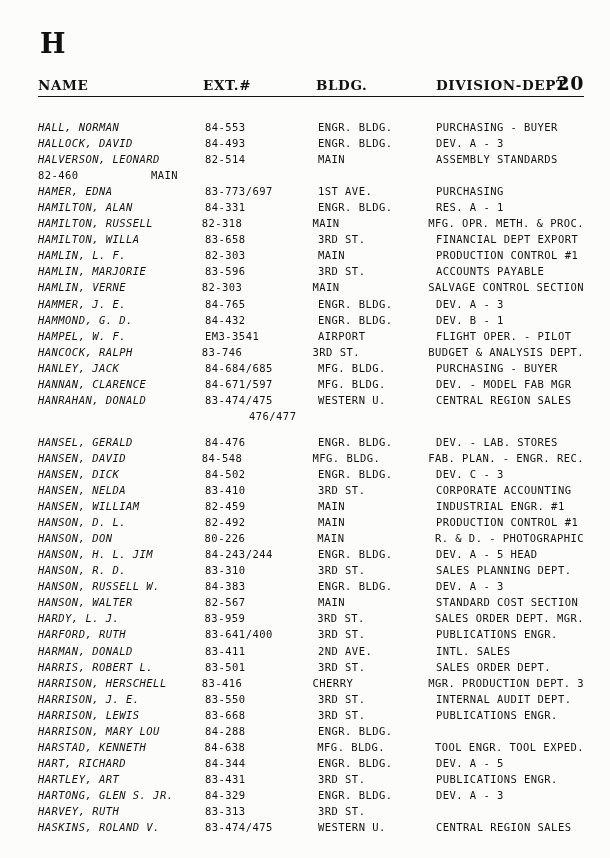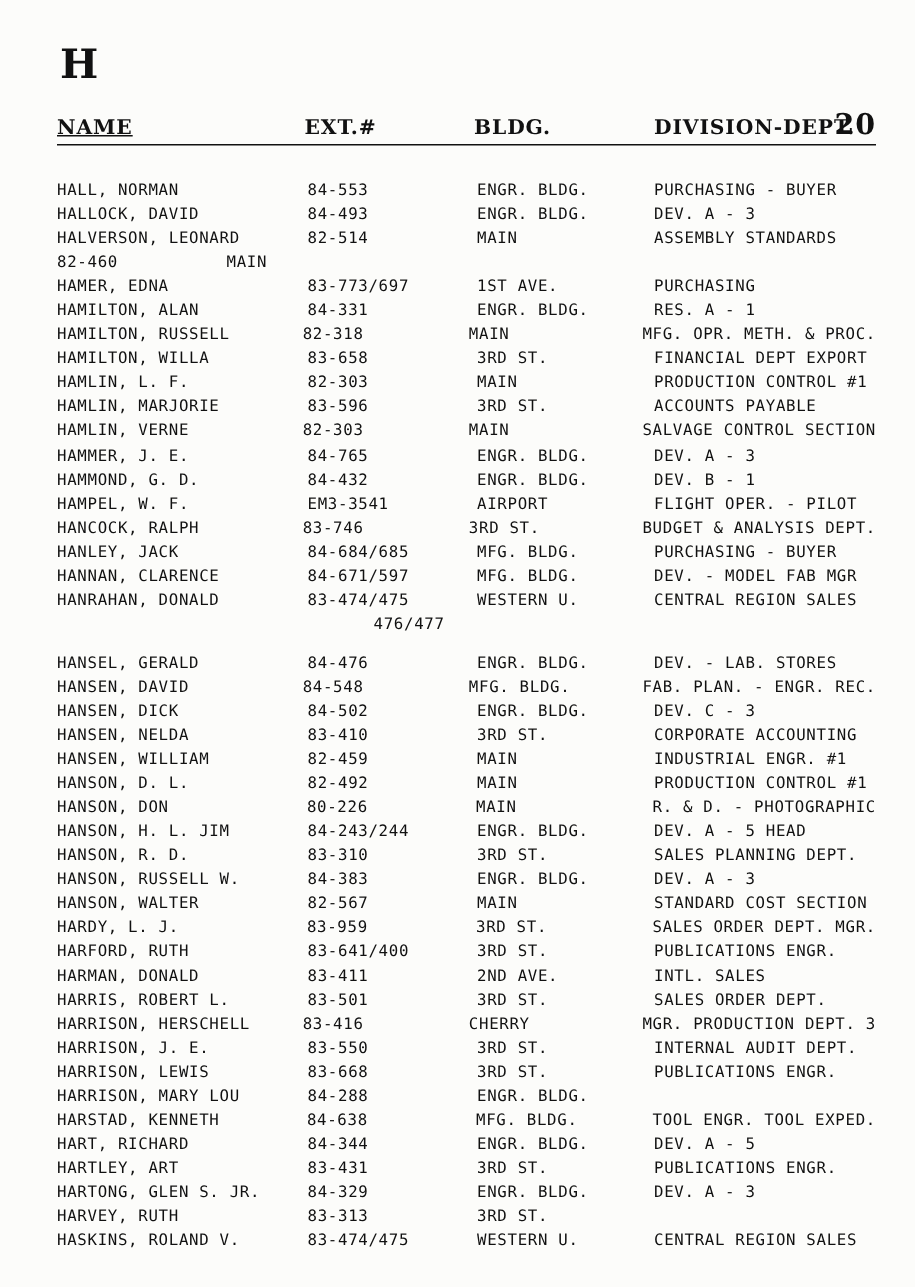--- a/index.html
+++ b/index.html
@@ -29,21 +29,21 @@
   .header-row {
     display: flex;
     align-items: flex-end;
     margin-top: 20px;
     font-family: "DejaVu Serif", serif;
     font-size: 13.5px;
     font-weight: bold;
     letter-spacing: 0.6px;
     position: relative;
   }
-  .col-name   { width: 165px; text-decoration: underline; }
+  .col-name   { width: 165px; }
   .col-ext    { width: 113px; }
   .col-bldg   { width: 120px; }
   .col-div    { flex: 1; }
   .page-num {
     font-family: "DejaVu Serif", serif;
     font-weight: bold;
     font-size: 19px;
     position: absolute;
     right: 0;
     bottom: -1px;
@@ -56,21 +56,21 @@
   .entries {
     margin-top: 22px;
     font-size: 10.5px;
     letter-spacing: 0.45px;
   }
   .entry {
     display: flex;
     line-height: 16.05px;
     white-space: pre;
   }
-  .e-name { width: 167px; }
+  .e-name { width: 167px; font-style: italic; }
   .e-ext  { width: 113px; }
   .e-bldg { width: 118px; }
   .e-div  { flex: 1; }
   .cont-row {
     display: flex;
     line-height: 16.05px;
     white-space: pre;
   }
   .cont-pad { width: 167px; }
   .cont-ext { width: 113px; padding-left: 44px; box-sizing: border-box; }

